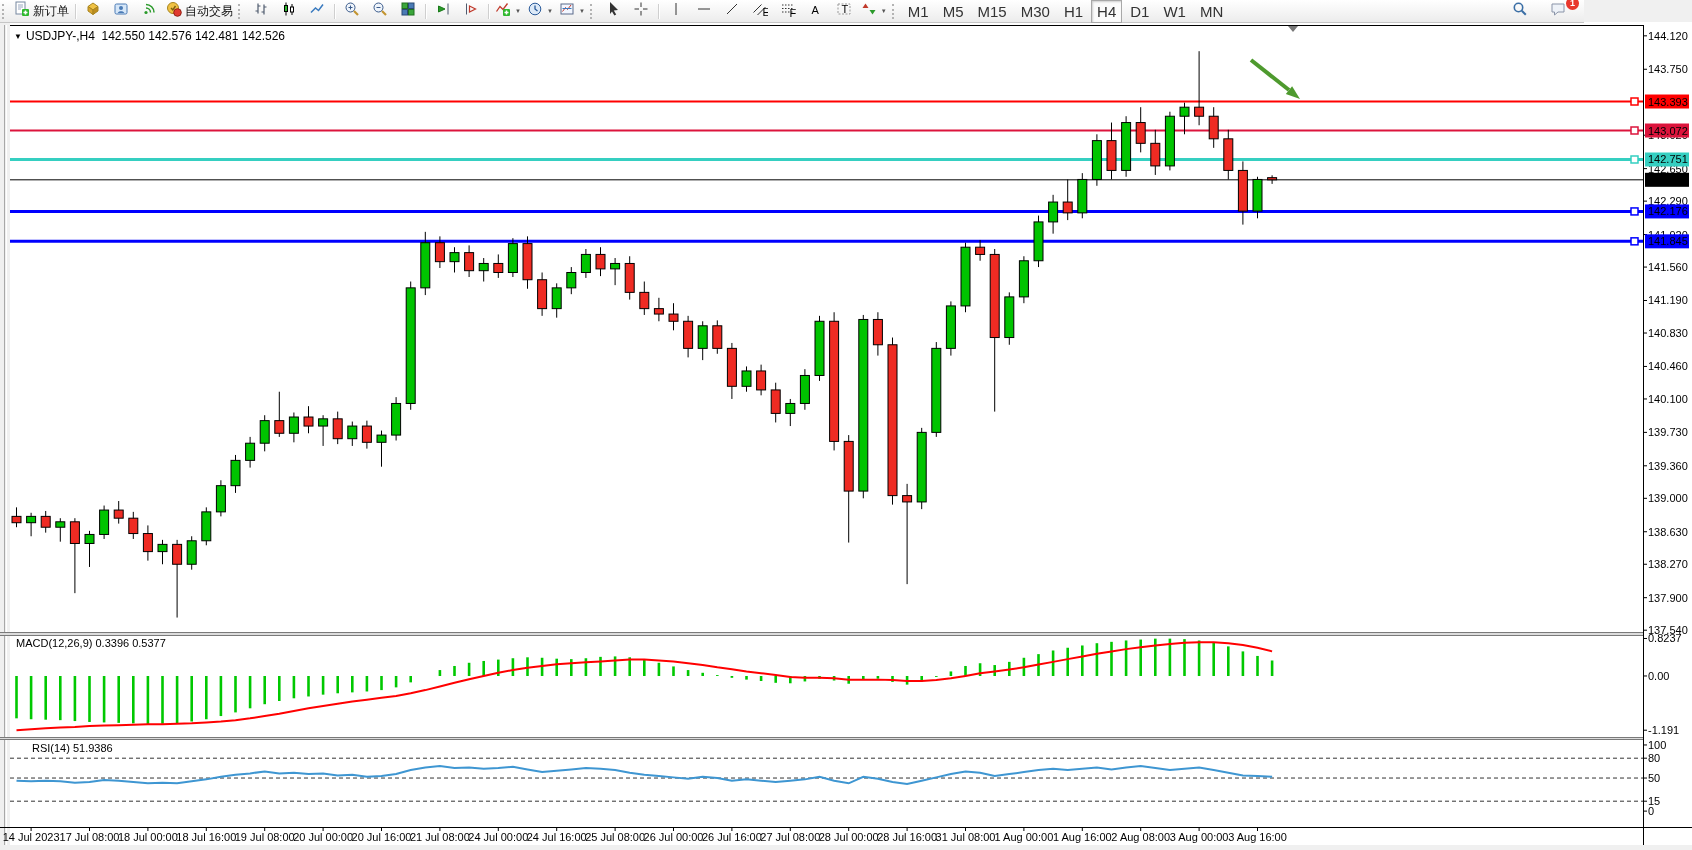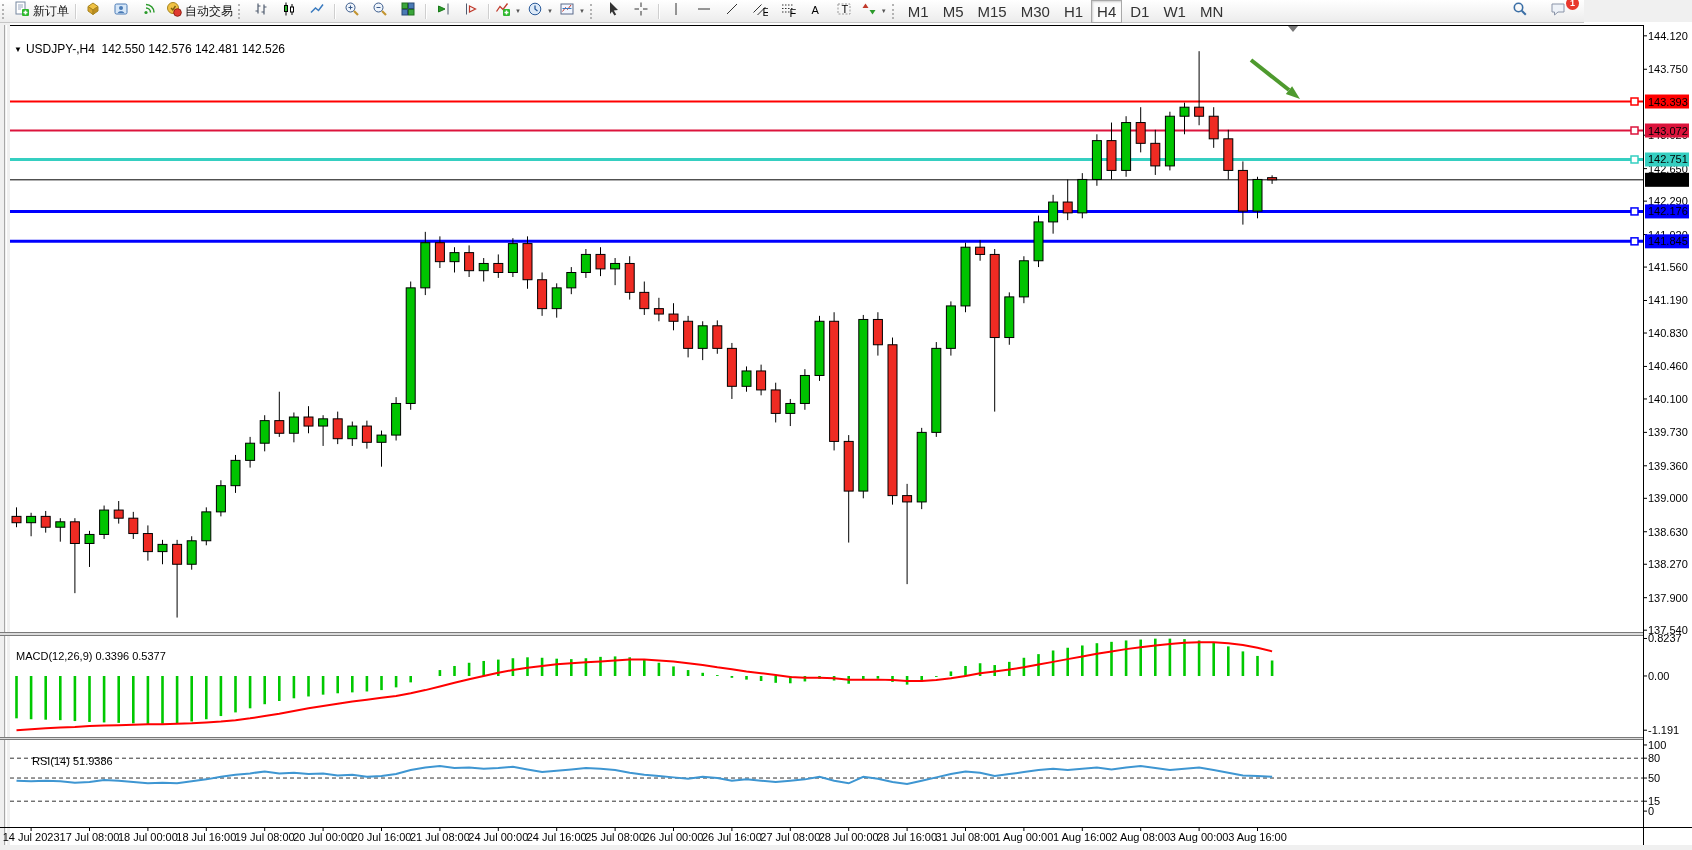--- a/index.html
+++ b/index.html
@@ -14,21 +14,21 @@
   .sep{width:1px;height:15px;background:#cfcfcf;margin:0 3px;box-shadow:1px 0 0 #ffffff;}
   .grip{width:3px;height:15px;margin:0 4px 0 2px;border-left:2px dotted #b3b3b3;}
   .tf{font-size:15px;color:#333;padding:2px 5px;margin:14px 1px;border:1px solid transparent;}
   .tf.active{background:#fbfbfb;border:1px solid #a8a8a8;box-shadow:inset 1px 1px 2px rgba(0,0,0,.18);}
   .dd{font-size:6px;color:#555;margin-left:1px;}
   .right-icons{margin-left:auto;display:flex;align-items:center;gap:10px;padding-right:12px;}
   .chat-wrap{position:relative;}
   .badge{position:absolute;top:-4px;right:-7px;background:#e8372c;color:#fff;font-size:9px;
        border-radius:8px;min-width:13px;height:13px;line-height:13px;text-align:center;font-weight:bold;}
   #chart-wrap{position:absolute;top:0;left:0;width:1692px;height:850px;z-index:1;text-align:center;}
-  .pane-label{position:absolute;z-index:3;font-size:11px;color:#000;white-space:pre;margin-top:13px;}
+  .pane-label{position:absolute;z-index:3;font-size:11px;color:#000;white-space:pre;}
   #hdr{left:14px;top:29px;font-size:12px;}
   #hdr .tri{font-size:8px;vertical-align:1px;margin-right:4px;color:#000;}
   #macd-label{left:16px;top:637px;text-align:center;}
   #rsi-label{left:32px;top:742px;}
   svg text{font-family:"Liberation Sans","DejaVu Sans",sans-serif;font-size:11px;fill:#000;}
 </style>
 </head>
 <body>
 
 <div id="chart-wrap">

